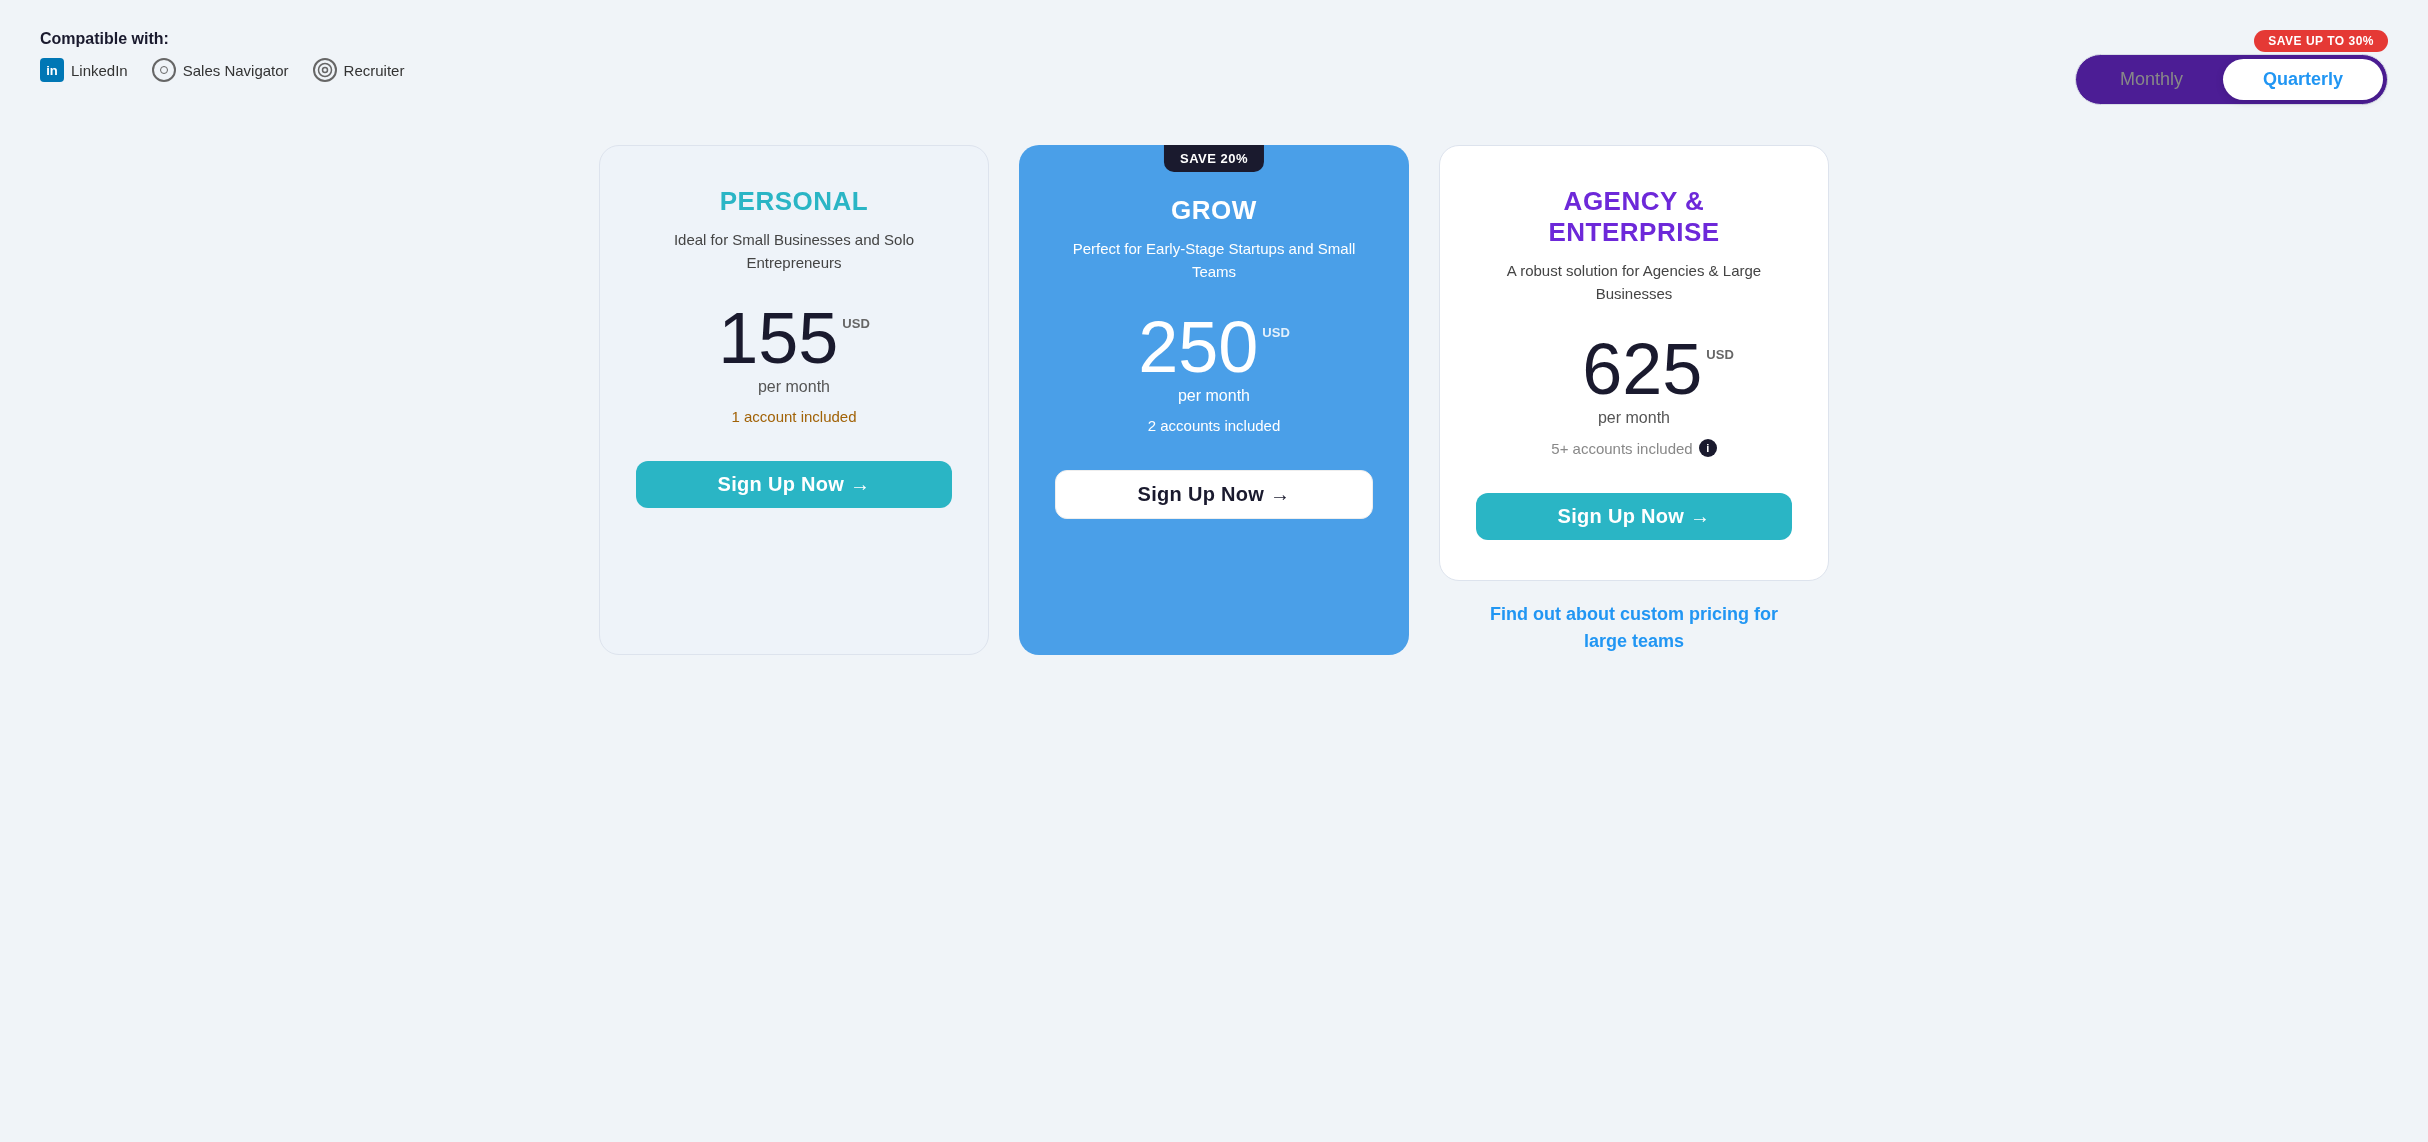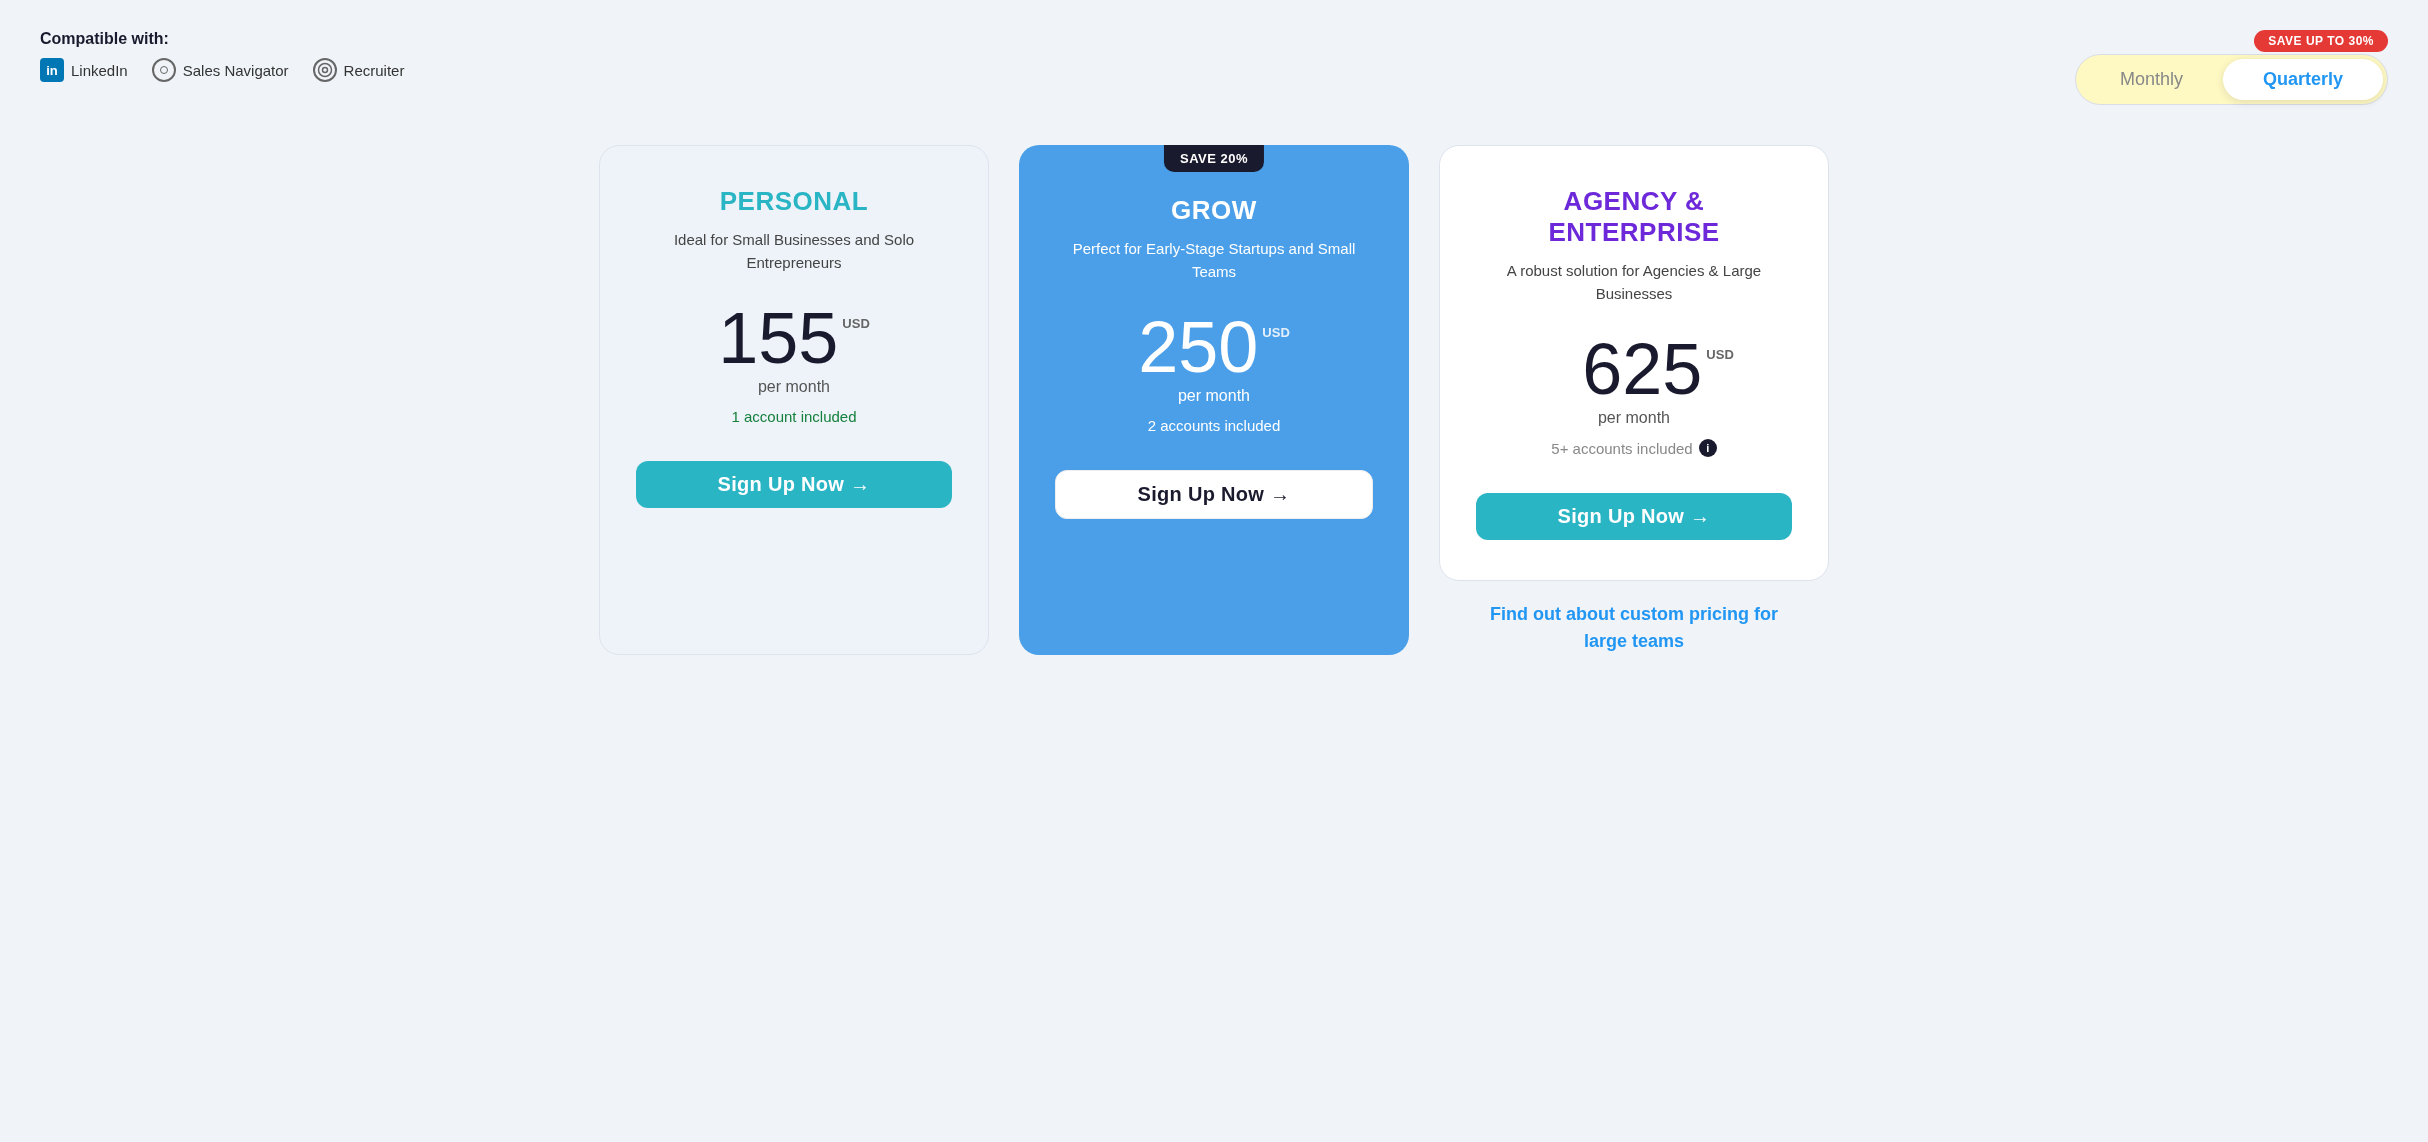--- a/index.html
+++ b/index.html
@@ -81,21 +81,21 @@
       font-size: 12px;
       font-weight: 700;
       padding: 4px 14px;
       border-radius: 20px;
       text-transform: uppercase;
       letter-spacing: 0.5px;
     }
 
     .billing-toggle {
       display: flex;
-      background: #fef9c3;
+      background: #4c1d95;
       border: 1.5px solid #d8dde6;
       border-radius: 50px;
       padding: 4px;
       gap: 0;
     }
 
     .toggle-btn {
       padding: 10px 40px;
       border-radius: 50px;
       border: none;
@@ -229,21 +229,21 @@
     .per-month.enterprise { color: #555; }
 
     .accounts-included {
       font-size: 15px;
       margin-bottom: 36px;
       display: flex;
       align-items: center;
       gap: 6px;
     }
 
-    .accounts-included.personal { color: #15803d; }
+    .accounts-included.personal { color: #a16207; }
     .accounts-included.grow { color: white; }
     .accounts-included.enterprise { color: #888; }
 
     .info-icon {
       width: 18px; height: 18px;
       background: #1a1a2e;
       border-radius: 50%;
       color: white;
       font-size: 11px;
       display: flex; align-items: center; justify-content: center;

